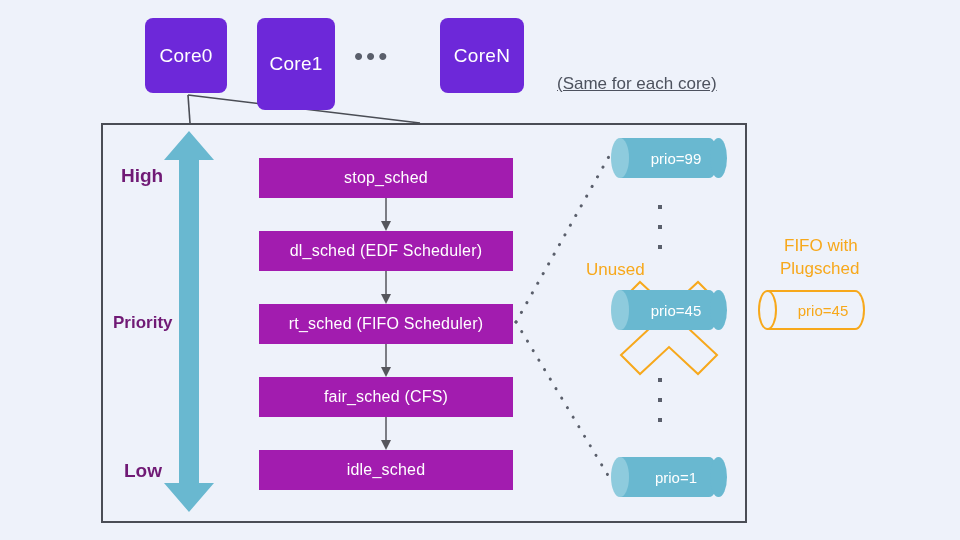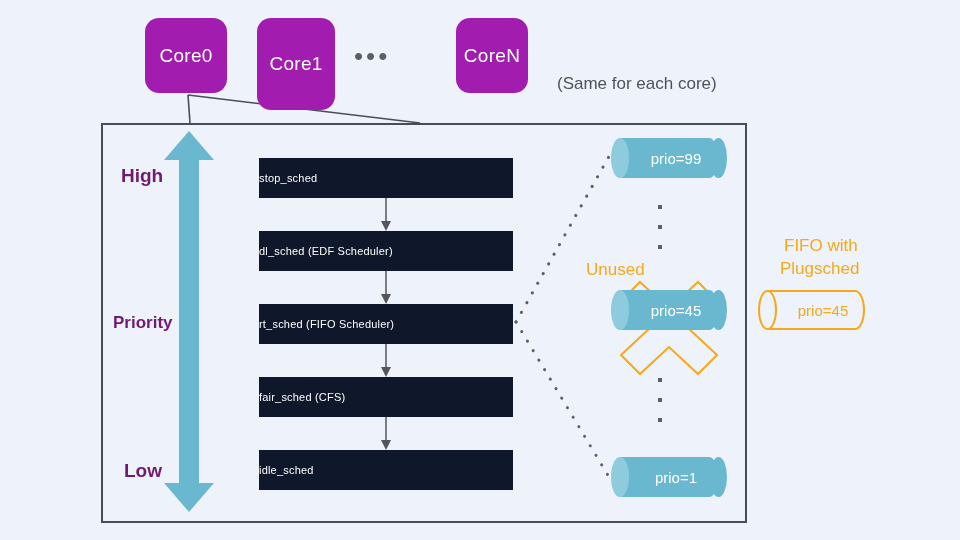--- a/index.html
+++ b/index.html
@@ -17,22 +17,22 @@
   #stage {
     position: relative;
     width: 960px;
     height: 540px;
     background: #eef2fa;
   }
 
   
   .core-box {
     position: absolute;
-    background: #a21caf;
-    border-radius: 14px;
+    background: #6d28d9;
+    border-radius: 8px;
     color: #ffffff;
     font-size: 19px;
     display: flex;
     align-items: center;
     justify-content: center;
     letter-spacing: 0.3px;
   }
   .core-ellipsis {
     position: absolute;
     color: #5a5f6b;
@@ -69,25 +69,26 @@
   }
   .axis-label.strong { font-weight: bold; font-size: 19px; }
   .axis-label.plain  { font-weight: bold; font-size: 17px; }
 
   
   .sched-box {
     position: absolute;
     left: 259px;
     width: 254px;
     height: 40px;
-    background: #0f172a;
+    background: #a21caf;
     color: #ffffff;
-    font-size: 11px;
+    font-size: 16px;
     display: flex;
     align-items: center;
+    justify-content: center;
     letter-spacing: 0.2px;
   }
 
   
   .cyl {
     position: absolute;
     width: 116px;
     height: 40px;
     text-align: center;
   }
@@ -236,25 +237,25 @@
     </g>
   </svg>
 
   <div class="core-box" style="left:145px; top:18px; width:82px; height:75px;">
     <span>Core0</span>
   </div>
   <div class="core-box" style="left:257px; top:18px; width:78px; height:92px;">
     <span>Core1</span>
   </div>
   <div class="core-ellipsis" style="left:354px; top:43px;">•••</div>
-  <div class="core-box" style="left:440px; top:18px; width:72px; height:75px;margin-left:16px;">
+  <div class="core-box" style="left:440px; top:18px; width:84px; height:75px;">
     <span>CoreN</span>
   </div>
 
-  <div class="note-gray" style="left:557px; top:74px;">(Same for each core)</div>
+  <div class="note-gray" style="left:557px; top:74px;text-decoration:underline;">(Same for each core)</div>
 
   <div id="panel"></div>
 
   <div class="axis-label strong" style="left:121px; top:165px;">High</div>
   <div class="axis-label plain" style="left:113px; top:313px;">Priority</div>
   <div class="axis-label strong" style="left:124px; top:460px;text-align:right;">Low</div>
 
   <div class="sched-box" style="top:158px;">
     <span>stop_sched</span>
   </div>

